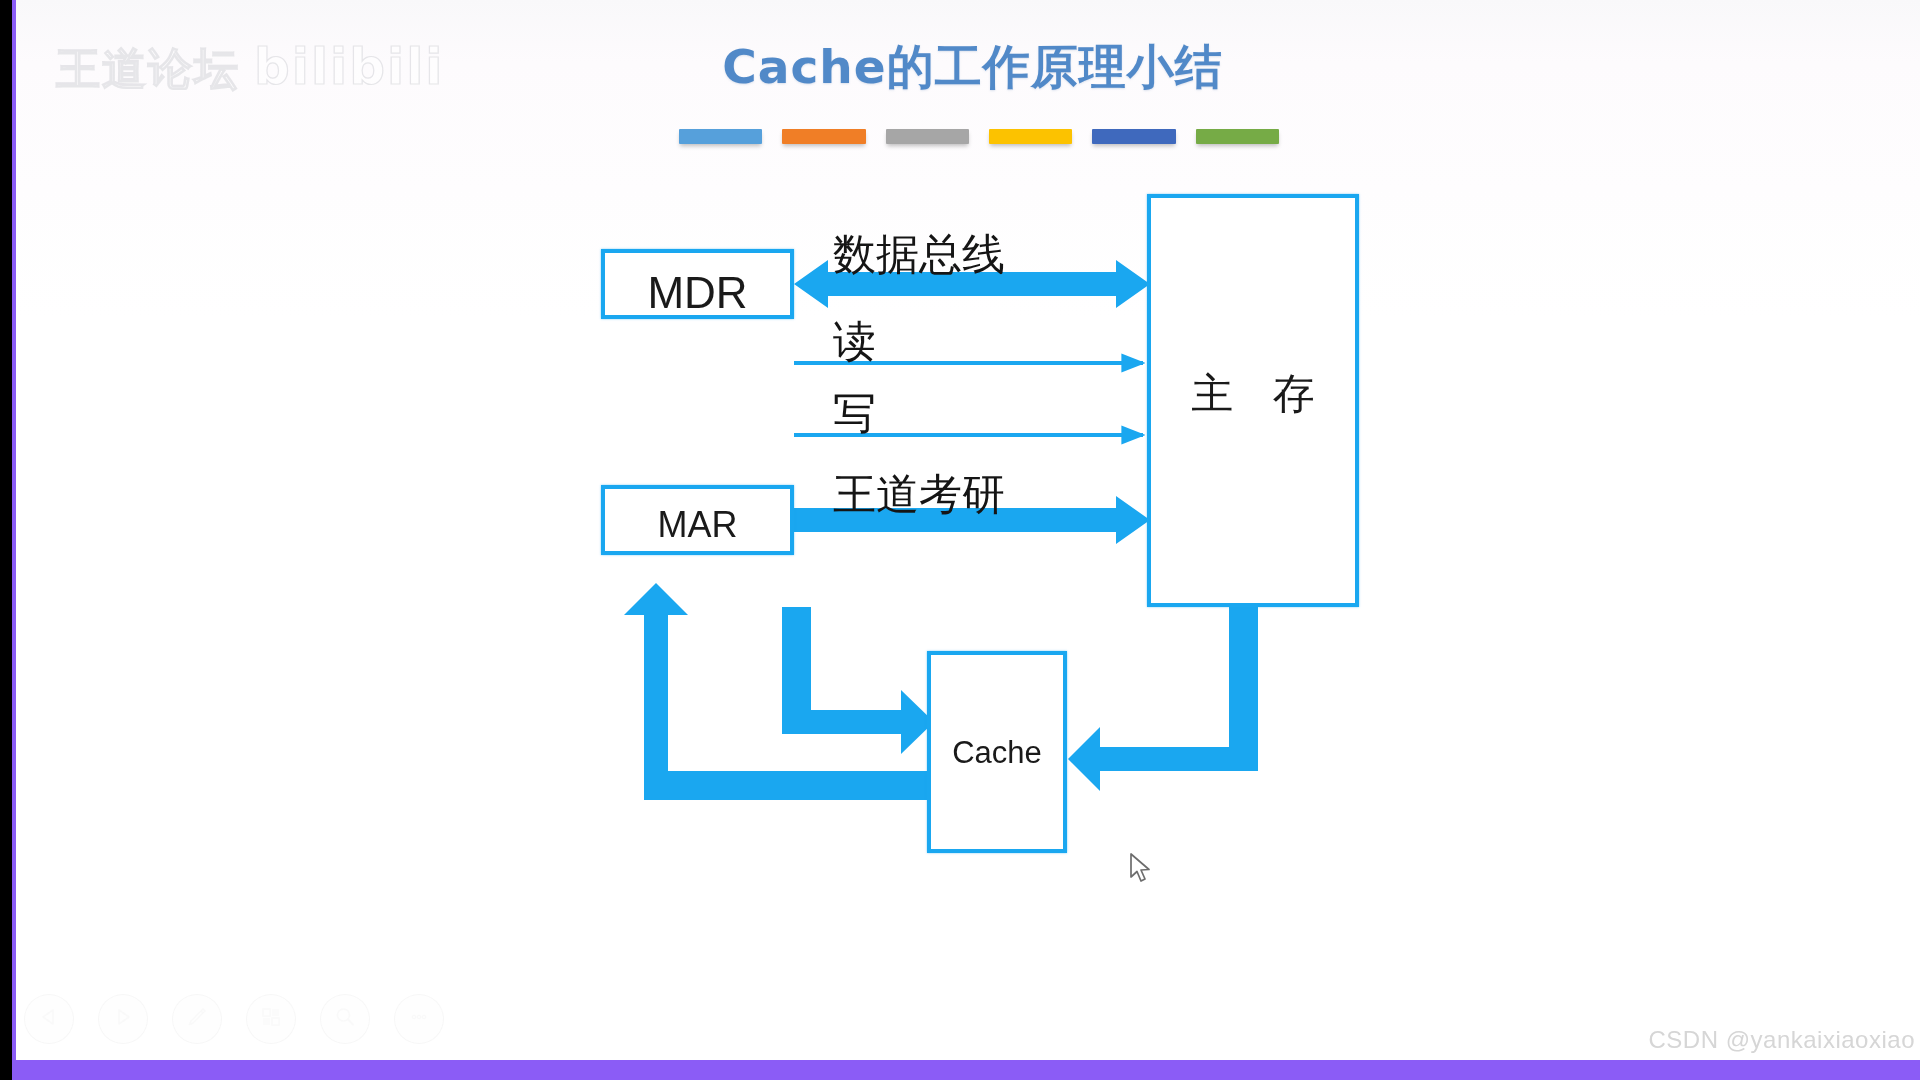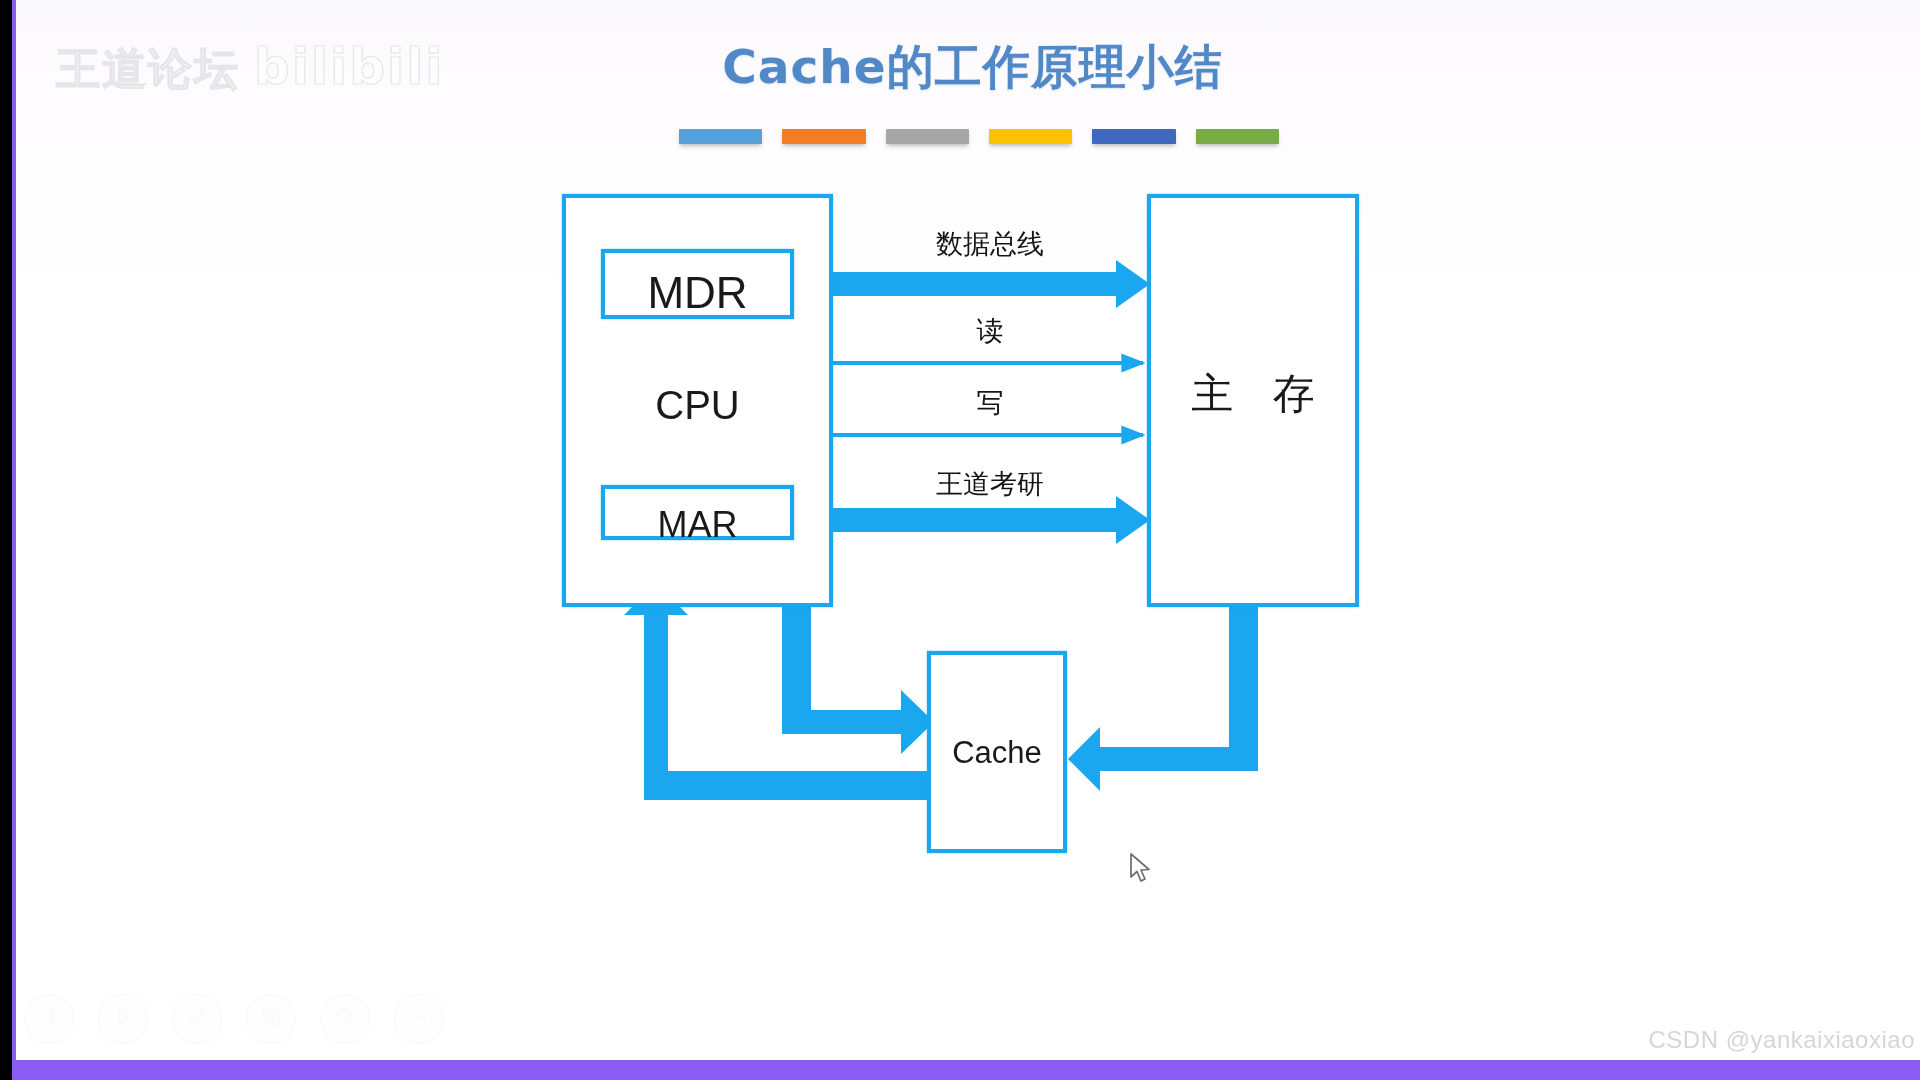--- a/index.html
+++ b/index.html
@@ -114,36 +114,36 @@
     color: #1a1a1a;
     white-space: nowrap;
   }
 
   #cpu-box   { left: 546px; top: 194px; width: 271px; height: 413px; }
   #cpu-label { top: 185px; font-size: 40px; }
 
   #mdr-box   { left: 585px; top: 249px; width: 193px; height: 70px; }
   #mdr-label { top: 15px; font-size: 44px; text-align: center; }
 
-  #mar-box   { left: 585px; top: 485px; width: 193px; height: 55px; }
+  #mar-box   { left: 585px; top: 485px; width: 193px; height: 70px; }
   #mar-label { top: 15px; font-size: 36px; }
 
   #mem-box   { left: 1131px; top: 194px; width: 212px; height: 413px; padding-left: 32px; }
   #mem-label { top: 168px; font-size: 42px; letter-spacing: 14px; text-indent: 14px; }
 
   #cache-box { left: 911px; top: 651px; width: 140px; height: 202px; }
   #cache-label { top: 80px; font-size: 31px; }
 
   
   .bus-label {
     position: absolute;
     color: #151515;
-    font-size: 27px;
-    white-space: nowrap;
-    text-align: center;
+    font-size: 43px;
+    white-space: nowrap;
+    text-align: left;
   }
   #lbl-databus { left: 817px; top: 226px; width: 314px; }
   #lbl-read    { left: 817px; top: 313px; width: 314px; }
   #lbl-write   { left: 817px; top: 385px; width: 314px; }
   #lbl-addrbus { left: 817px; top: 466px; width: 314px; }
 
   
   #wires {
     position: absolute;
     left: 0; top: 0;
@@ -295,23 +295,20 @@
             1242,771
             1084,771
             1084,791
             1052,759
             1084,727
             1084,747
             1213,747 "></polygon>
       </g>
     </svg>
 
-    <div class="box" id="cpu-box">
-      <div class="box-label" id="cpu-label">CPU</div>
-    </div>
 
     <div class="box" id="mdr-box">
       <div class="box-label" id="mdr-label">MDR</div>
     </div>
 
     <div class="box" id="mar-box">
       <div class="box-label" id="mar-label">MAR</div>
     </div>
 
     <div class="box" id="mem-box">

